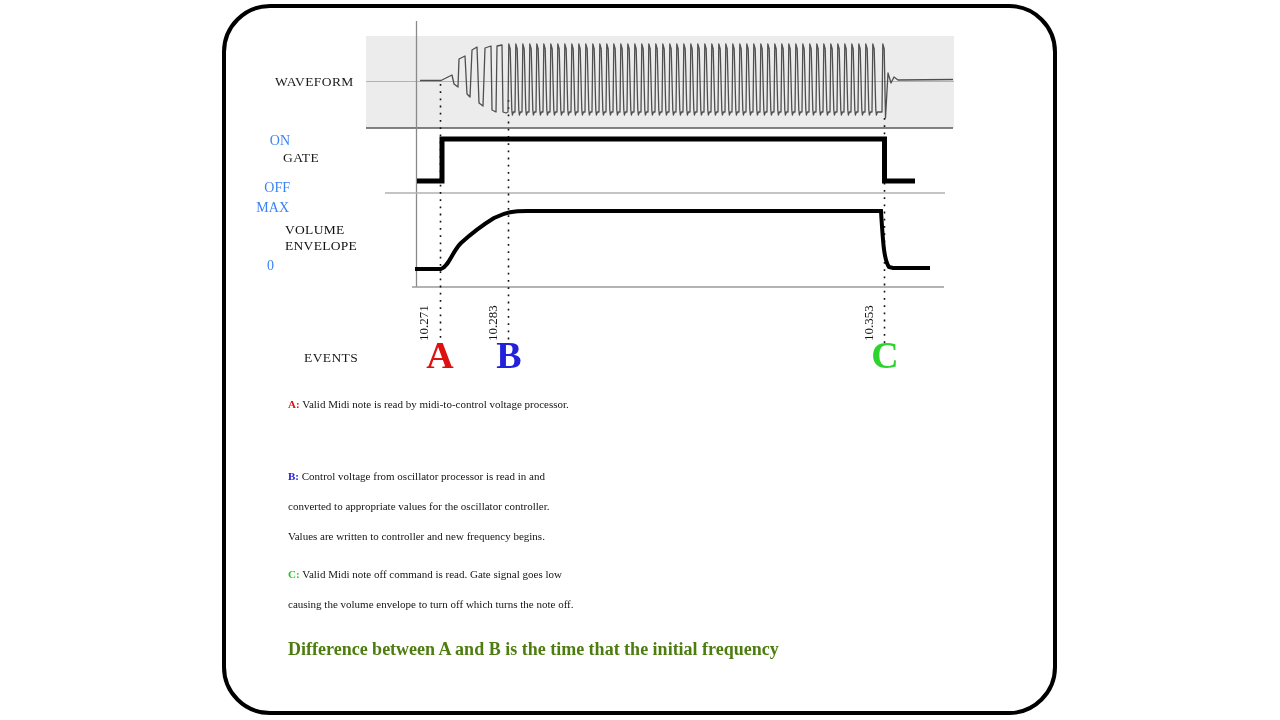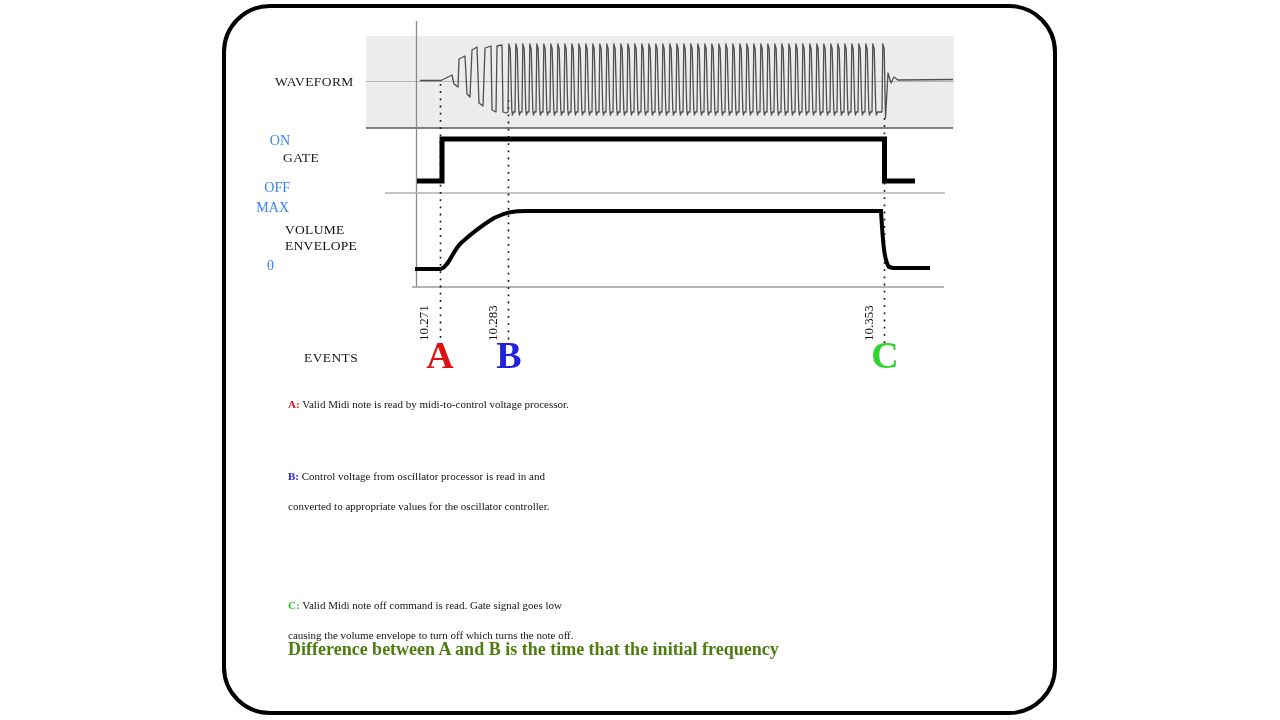--- a/index.html
+++ b/index.html
@@ -67,23 +67,24 @@
 
   <div class="note" style="top:389px;">
     <b style="color: rgb(221, 17, 17);">A:</b>
     <span>Valid Midi note is read by midi-to-control voltage processor.</span><br>
   </div>
 
   <div class="note" style="top:461px;">
     <b style="color: rgb(34, 34, 221);">B:</b>
     <span>Control voltage from oscillator processor is read in and</span><br>
     <span>converted to appropriate values for the oscillator controller.</span><br>
+    <span>Values are written to controller and new frequency begins.</span>
   </div>
 
-  <div class="note" style="top:559px;margin-top:31px;">
+  <div class="note" style="top:559px;">
     <b style="color: rgb(43, 196, 43);">C:</b>
     <span>Valid Midi note off command is read. Gate signal goes low</span><br>
     <span>causing the volume envelope to turn off which turns the note off.</span>
   </div>
 
   <div class="summary" style="top:634px;">
     <span>Difference between A and B is the time that the initial frequency</span><br>
   </div>
 </div>
 

